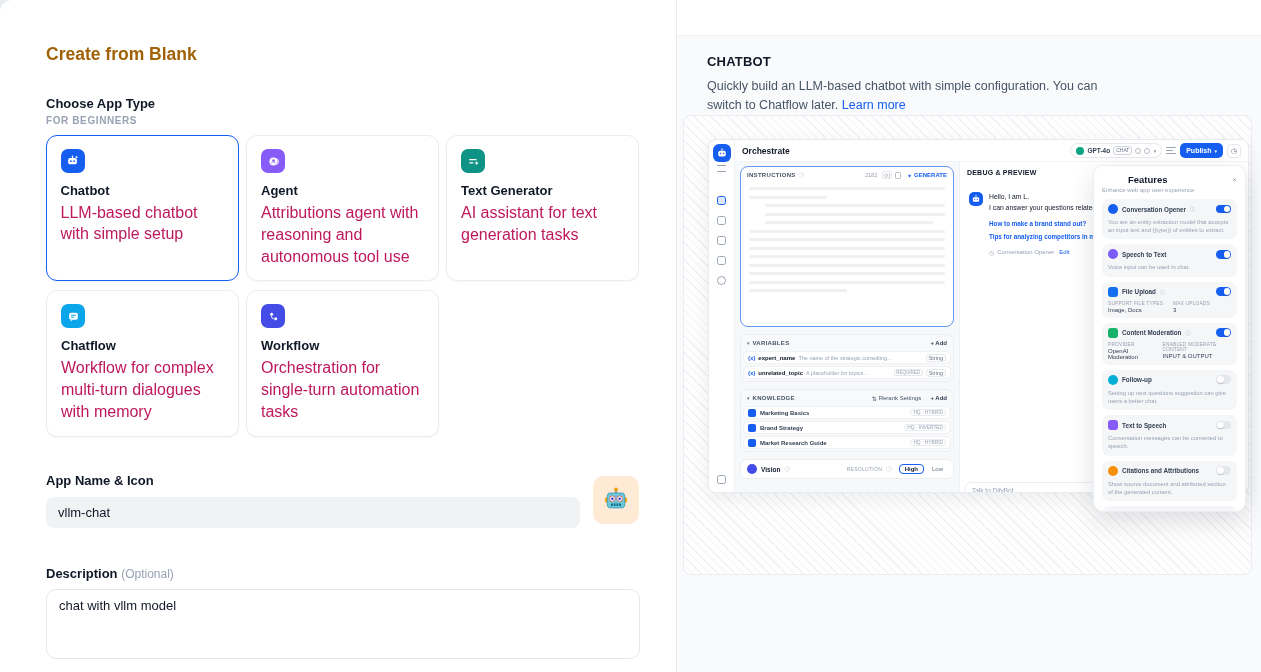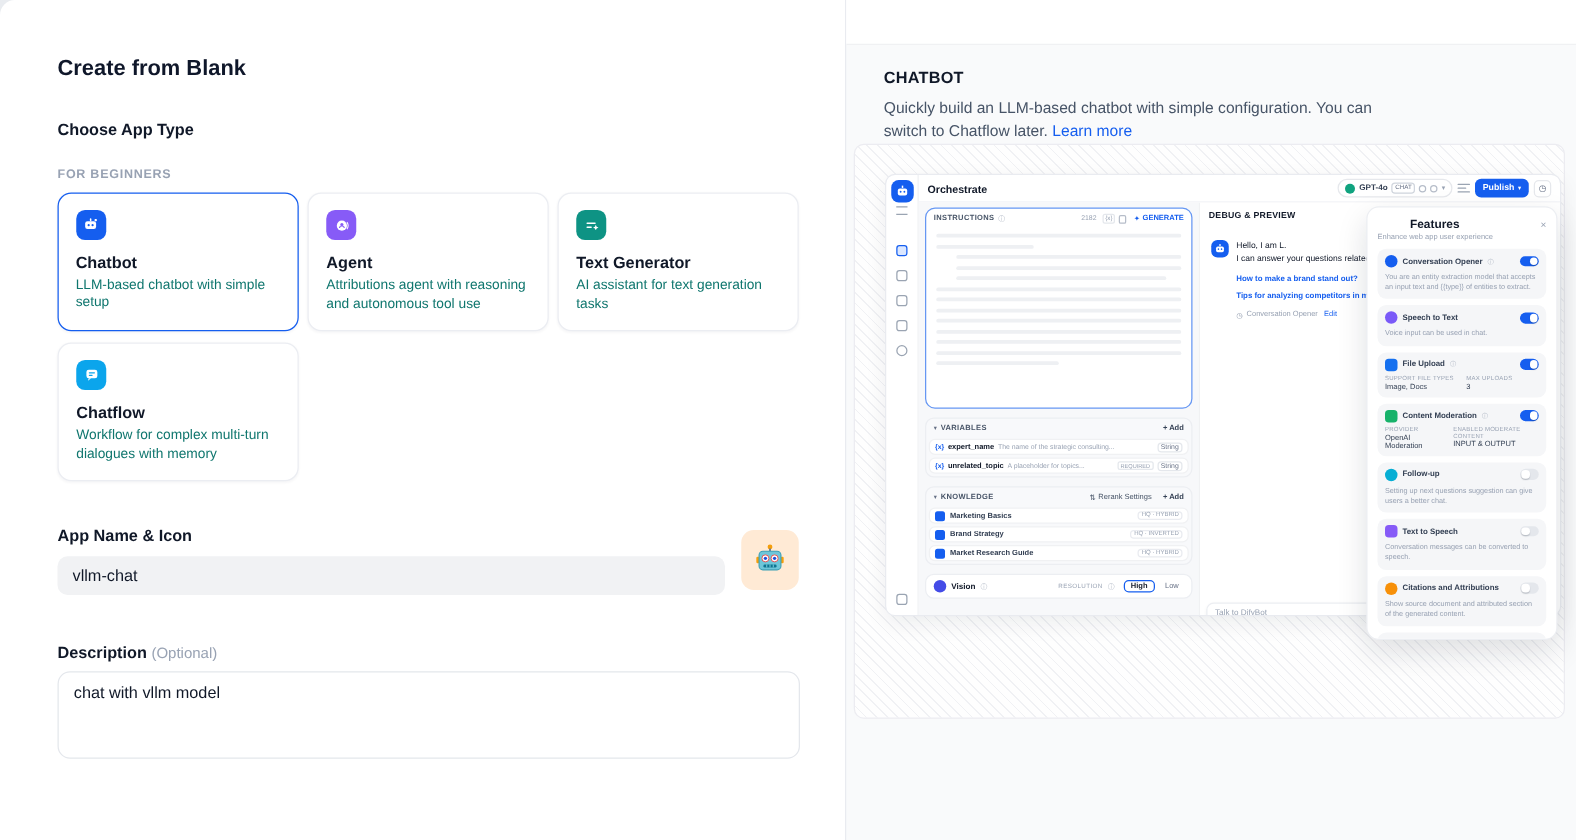--- a/index.html
+++ b/index.html
@@ -2,32 +2,32 @@
 <html><head>
 <meta charset="utf-8">
 <style>
   * { margin:0; padding:0; box-sizing:border-box; }
   html,body { width:1261px; height:672px; background:#e9ecf0; font-family:"Liberation Sans","DejaVu Sans",sans-serif; }
   .screen { position:relative; width:1261px; height:672px; overflow:hidden; }
 
   
   .modal { position:absolute; left:0; top:0; width:677px; height:672px; background:#fff;
            border-right:1px solid #e9ebf0; border-radius:12px 0 0 0; padding:0 37px 0 46px; }
-  .modal-title { margin-top:44px; font-size:17.5px; font-weight:700; color:#0f172a; }
+  .modal-title { margin-top:44px; font-size:17.5px; font-weight:700; color:#a16207; }
   .choose-label { margin-top:31px; font-size:13px; font-weight:700; color:#101828; }
-  .group-label { margin-top:23px; font-size:10px; font-weight:600; letter-spacing:.6px; color:#98a2b3; }
+  .group-label { margin-top:4px; font-size:10px; font-weight:600; letter-spacing:.6px; color:#98a2b3; }
   .cards { display:flex; gap:7px; margin-top:9px; }
   .card { width:193px; min-height:99px; background:#fff; border:1px solid #ebedf2; border-radius:11px;
           padding:13px 14px; cursor:pointer; box-shadow:0 1px 2px rgba(16,24,40,.04); }
   .card.selected { border:1.5px solid #155eef; padding:12.5px 13.5px; }
   .card-icon { width:24px; height:24px; border-radius:7px; display:flex; align-items:center; justify-content:center; margin-bottom:10px; }
   .ci-chatbot { background:#155eef; } .ci-agent { background:#875bf7; } .ci-textgen { background:#0e9384; }
   .ci-chatflow { background:#0ba5ec; } .ci-workflow { background:#444ce7; }
   .card-name { font-size:13px; font-weight:700; color:#101828; margin-bottom:4px; }
-  .card-desc { font-size:11px; color:#0f766e; line-height:1.36; }
+  .card-desc { font-size:16px; color:#be185d; line-height:1.36; }
 
   .field-label { font-size:13px; font-weight:700; color:#101828; }
   .opt { font-size:12px; font-weight:400; color:#98a2b3; }
   .app-label-block { margin-top:36px; }
   .name-row { display:flex; align-items:center; gap:13px; }
   .name-col { flex:1; }
   .name-col .field-label { margin-bottom:9px; }
   .app-name-input { width:534px; height:31px; background:#f1f2f4; border:none; border-radius:8px;
                     padding:0 12px; font-size:13px; color:#101828; font-family:inherit; outline:none; }
   .app-icon-box { width:48px; height:48px; border-radius:10px; background:#ffead5; display:flex;
@@ -216,20 +216,31 @@
           <svg width="15" height="15" viewBox="0 0 24 24">
               <rect x="5" y="6" width="14" height="11" rx="3" fill="#fff"></rect>
               <path d="M8 17l-1 3 4-3z" fill="#fff"></path>
               <rect x="8" y="9.2" width="8" height="1.6" rx=".8" fill="#0ba5ec"></rect>
               <rect x="8" y="12.4" width="5" height="1.6" rx=".8" fill="#0ba5ec"></rect>
             </svg>
         </div>
         <div class="card-name">Chatflow</div>
         <div class="card-desc">Workflow for complex multi-turn dialogues with memory</div>
       </div>
+      <div class="card" style="min-height:97px;">
+        <div class="card-icon ci-workflow">
+          <svg width="15" height="15" viewBox="0 0 24 24">
+              <circle cx="9" cy="8.5" r="2.4" fill="#fff"></circle>
+              <circle cx="15.5" cy="15.5" r="2.4" fill="#fff"></circle>
+              <path d="M9 11v1.5a3 3 0 0 0 3 3h1" stroke="#fff" stroke-width="1.5" fill="none"></path>
+            </svg>
+        </div>
+        <div class="card-name">Workflow</div>
+        <div class="card-desc">Orchestration for single-turn automation tasks</div>
+      </div>
     </div>
 
     <div class="app-label-block name-row">
       <div class="name-col">
         <div class="field-label">App Name &amp; Icon</div>
         <input class="app-name-input" type="text" value="vllm-chat" style="">
       </div>
       <div class="app-icon-box">
         <svg width="28" height="28" viewBox="0 0 32 32">
           <circle cx="16" cy="4" r="2.2" fill="#f59e0b"></circle>

